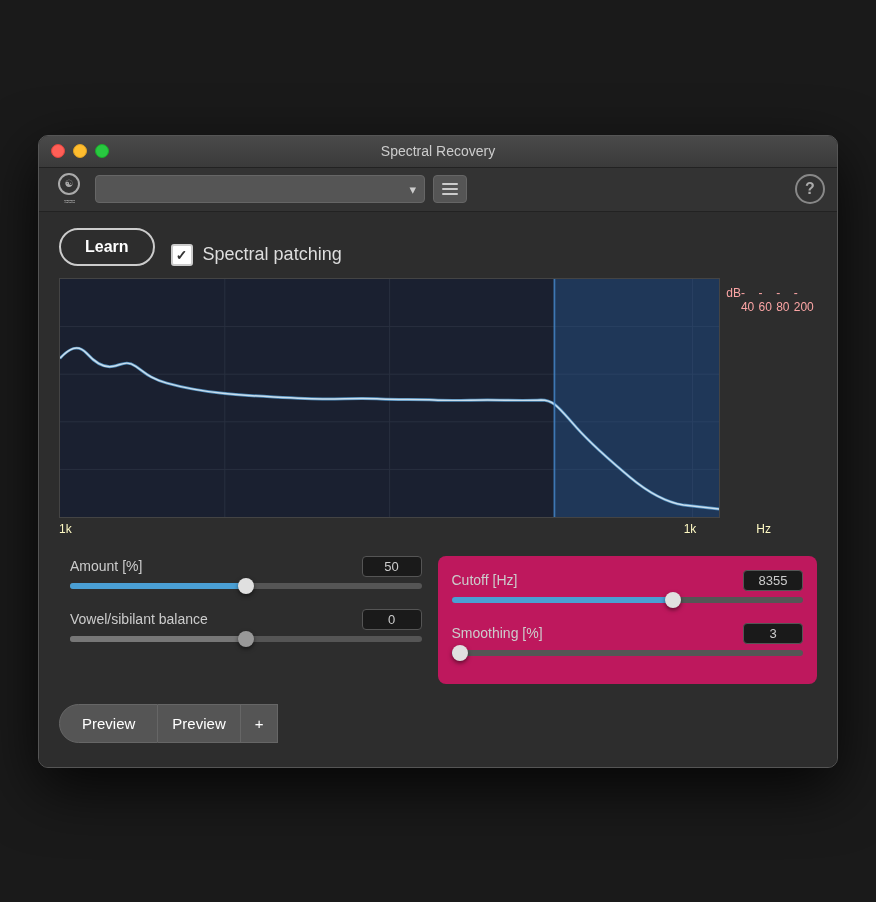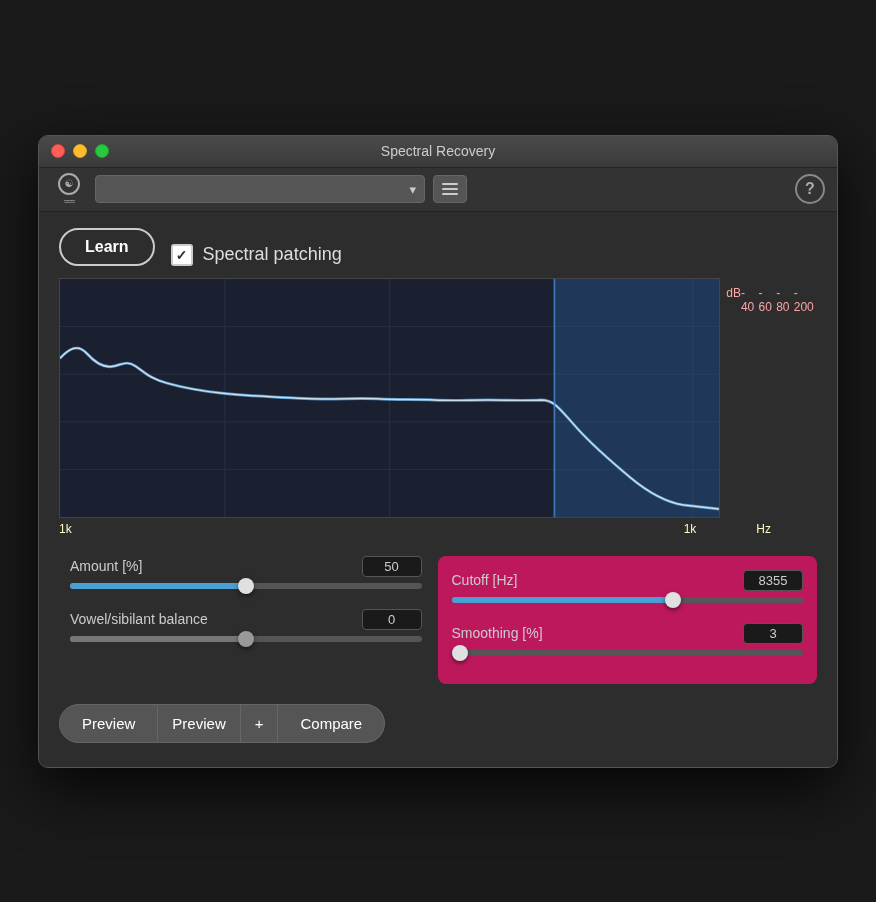--- a/index.html
+++ b/index.html
@@ -509,18 +509,17 @@
         </div>
 
       </div>
     </div>
 
     <div class="bottom-buttons">
       <div class="bottom-left-buttons">
         <button class="btn-pill">Preview</button>
         <button class="btn-pill-mid">Preview</button>
         <button class="btn-pill-mid" style="border-left:none;">+</button>
-        <button class="btn-pill-compare">Compare</button>
       </div>
     </div>
 
   </div>
 </div>
 
 </body></html>

